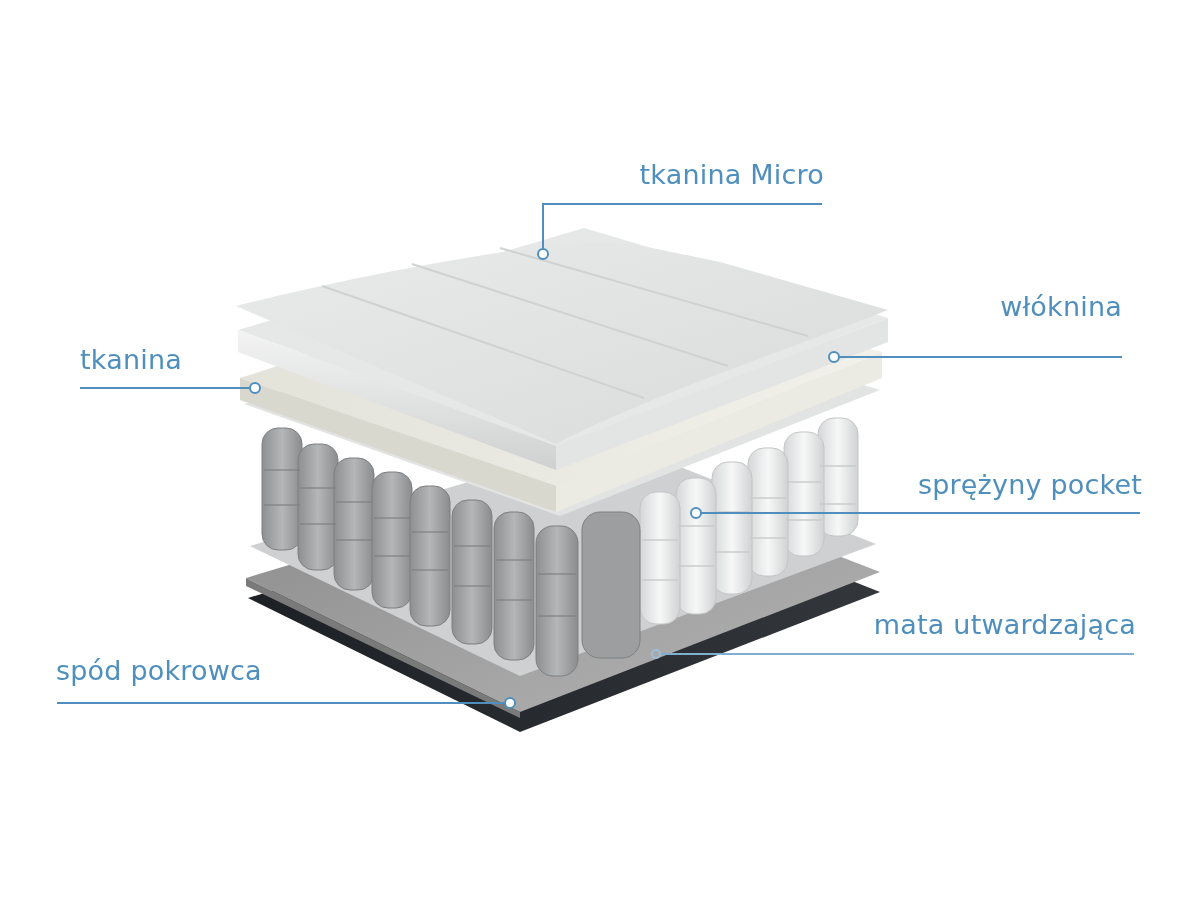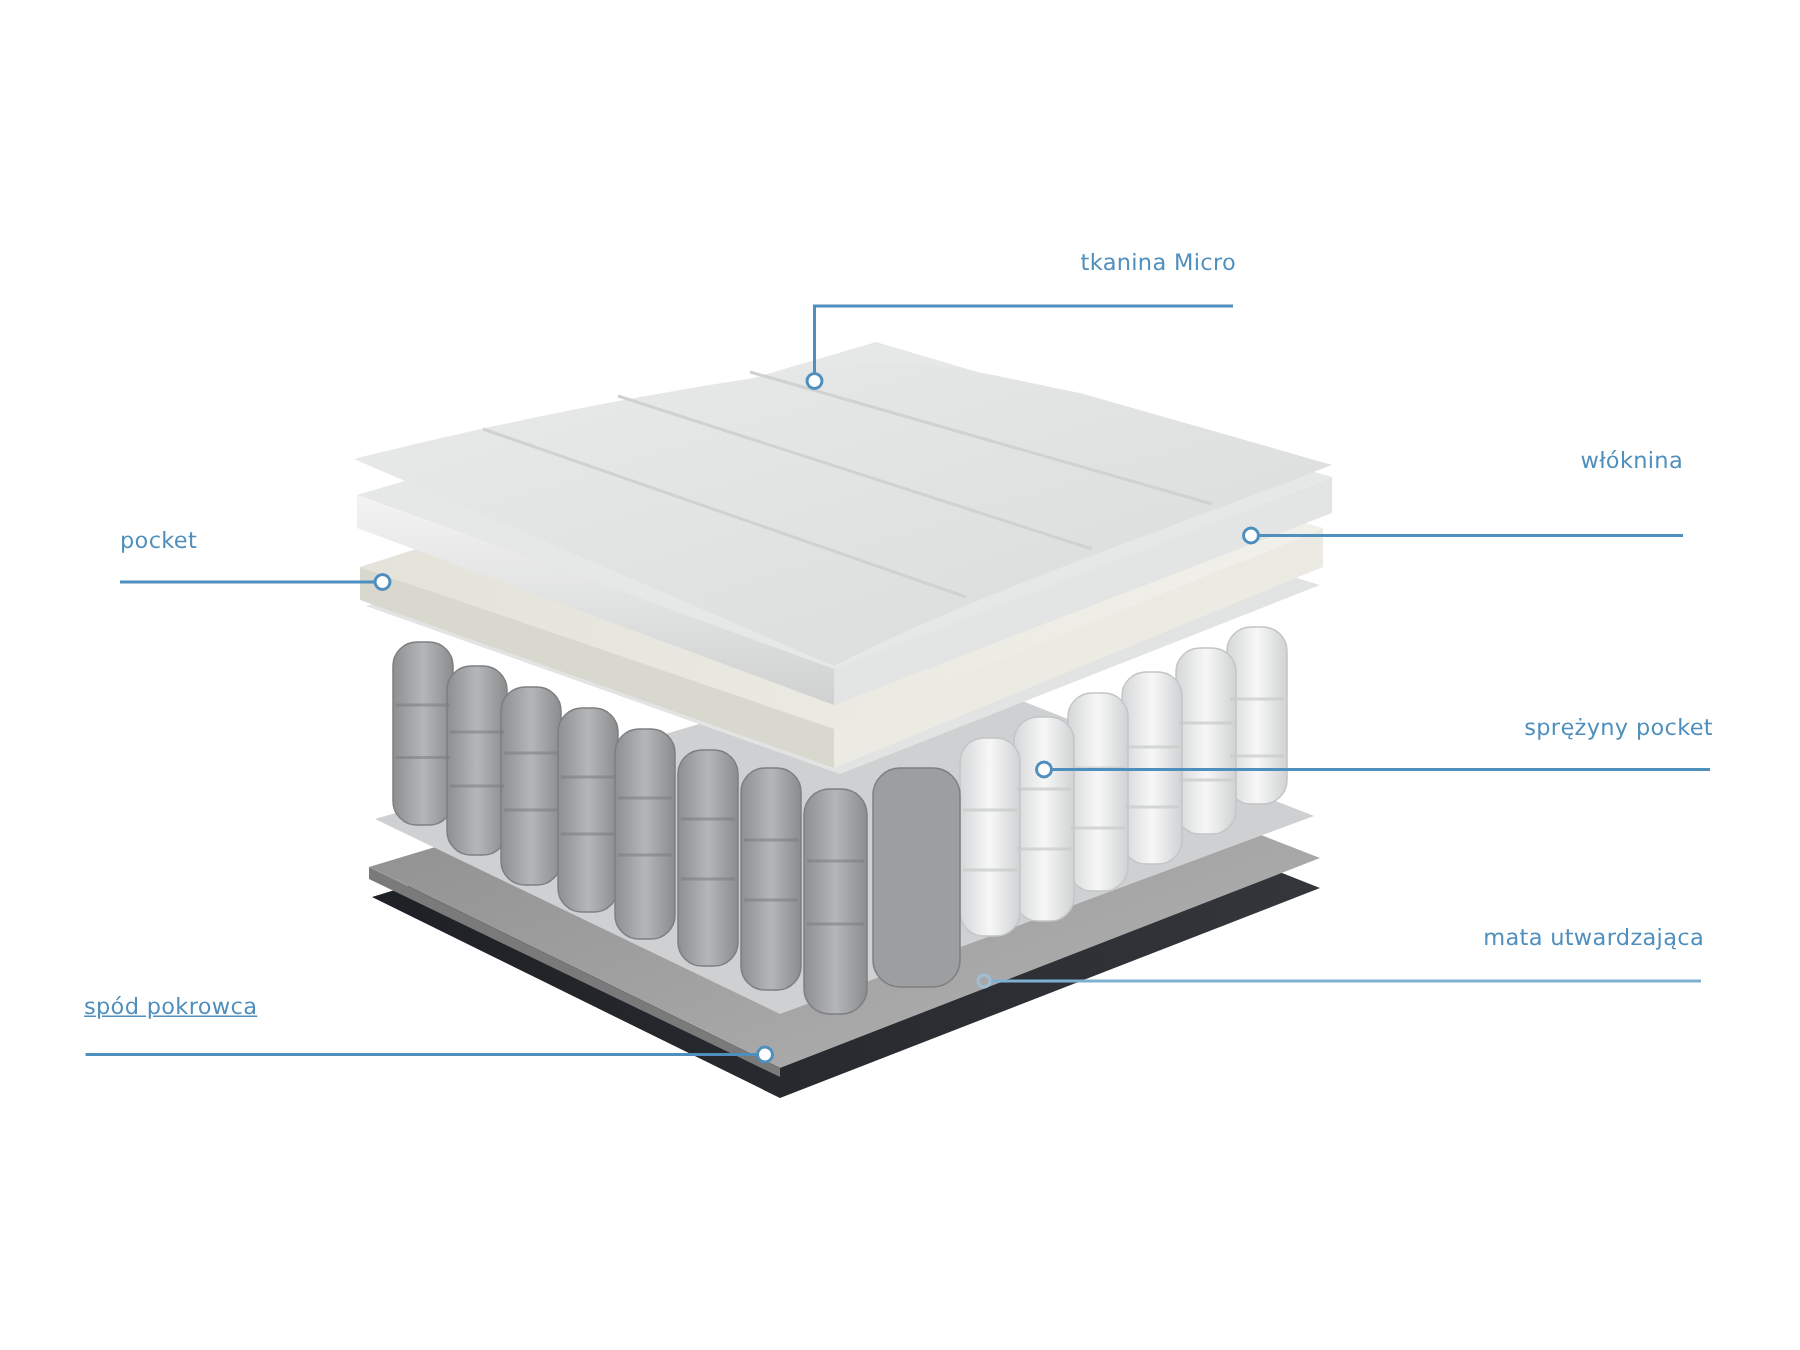--- a/index.html
+++ b/index.html
@@ -1,20 +1,20 @@
 <!DOCTYPE html>
 <html><head>
 <meta charset="utf-8">
 <style>
   html, body { margin: 0; padding: 0; background: #ffffff; }
   body { width: 1200px; height: 900px; position: relative; overflow: hidden;
          font-family: "DejaVu Sans", "Liberation Sans", sans-serif; }
   .stage { position: absolute; left: 0; top: 0; width: 1200px; height: 900px; }
   svg.art { position: absolute; left: 0; top: 0; }
-  .label { position: absolute; color: #4f8fbd; font-size: 15px; line-height: 30px;
+  .label { position: absolute; color: #4f8fbd; font-size: 27px; line-height: 30px;
            white-space: nowrap; letter-spacing: 0.2px; }
   .label.right { text-align: right; }
 </style>
 </head>
 <body>
 
 <div class="stage">
 
   <svg class="art" width="1200" height="900" viewBox="0 0 1200 900">
     <defs>
@@ -128,20 +128,20 @@
 
       <path d="M57,703 H505"></path>
       <circle cx="510" cy="703" r="5" fill="#ffffff"></circle>
     </g>
   </svg>
 
   <div class="label right" style="left:600px; top:160px; width:224px;">tkanina Micro</div>
 
   <div class="label right" style="left:900px; top:292px; width:222px;">włóknina</div>
 
-  <div class="label" style="left:80px; top:345px;">pocket</div>
+  <div class="label" style="left:80px; top:345px;">tkanina</div>
 
   <div class="label right" style="left:860px; top:610px; width:276px;">mata utwardzająca</div>
 
   <div class="label right" style="left:880px; top:470px; width:262px;">sprężyny pocket</div>
 
-  <div class="label" style="left:56px; top:656px;text-decoration:underline;">spód pokrowca</div>
+  <div class="label" style="left:56px; top:656px;">spód pokrowca</div>
 </div>
 
 </body></html>

